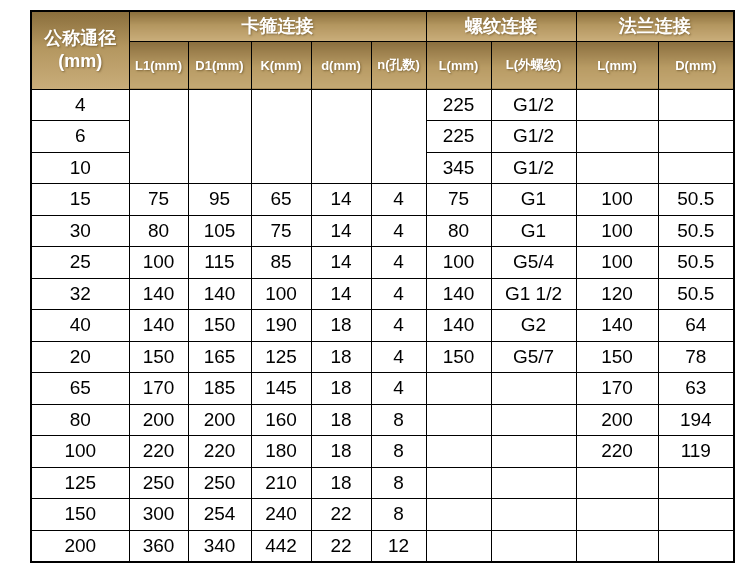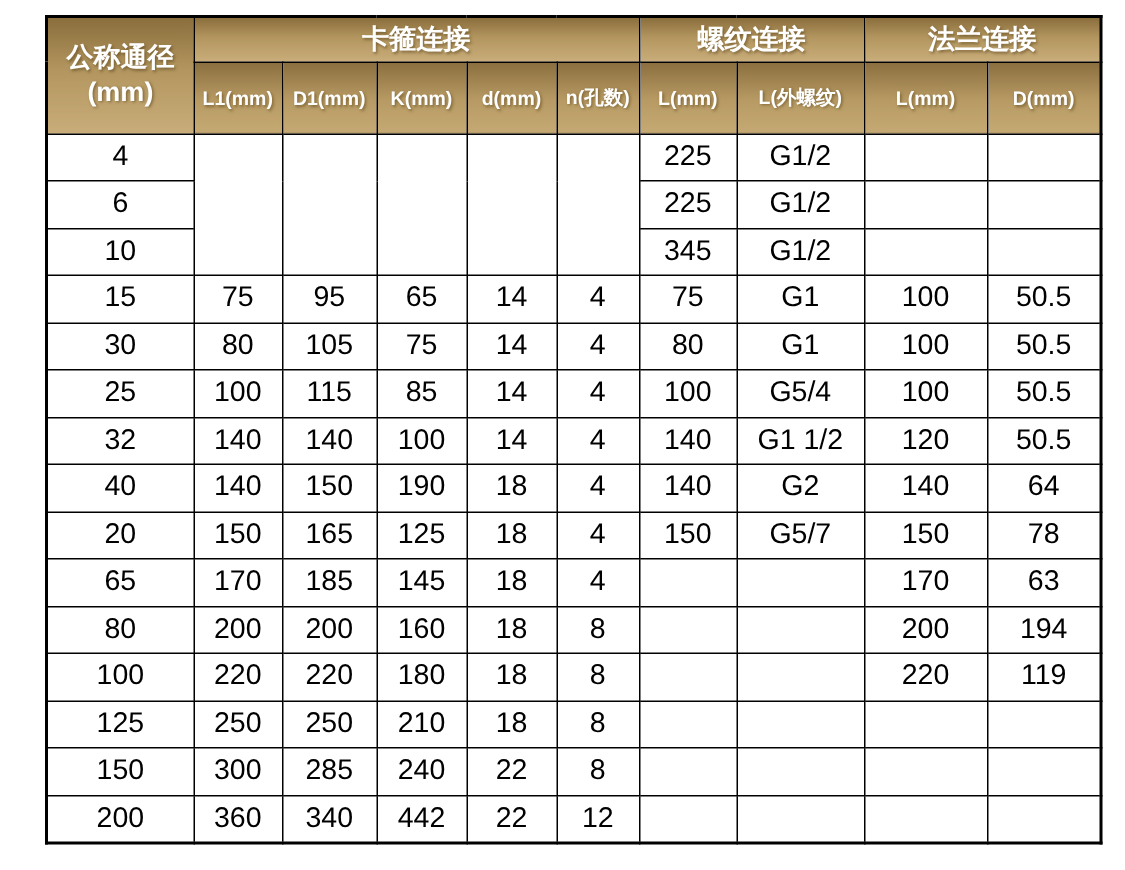--- a/index.html
+++ b/index.html
@@ -237,21 +237,21 @@
           <td>18</td>
           <td>8</td>
           <td></td>
           <td></td>
           <td></td>
           <td></td>
         </tr>
         <tr>
           <td>150</td>
           <td>300</td>
-          <td>285</td>
+          <td>254</td>
           <td>240</td>
           <td>22</td>
           <td>8</td>
           <td></td>
           <td></td>
           <td></td>
           <td></td>
         </tr>
         <tr>
           <td>200</td>

